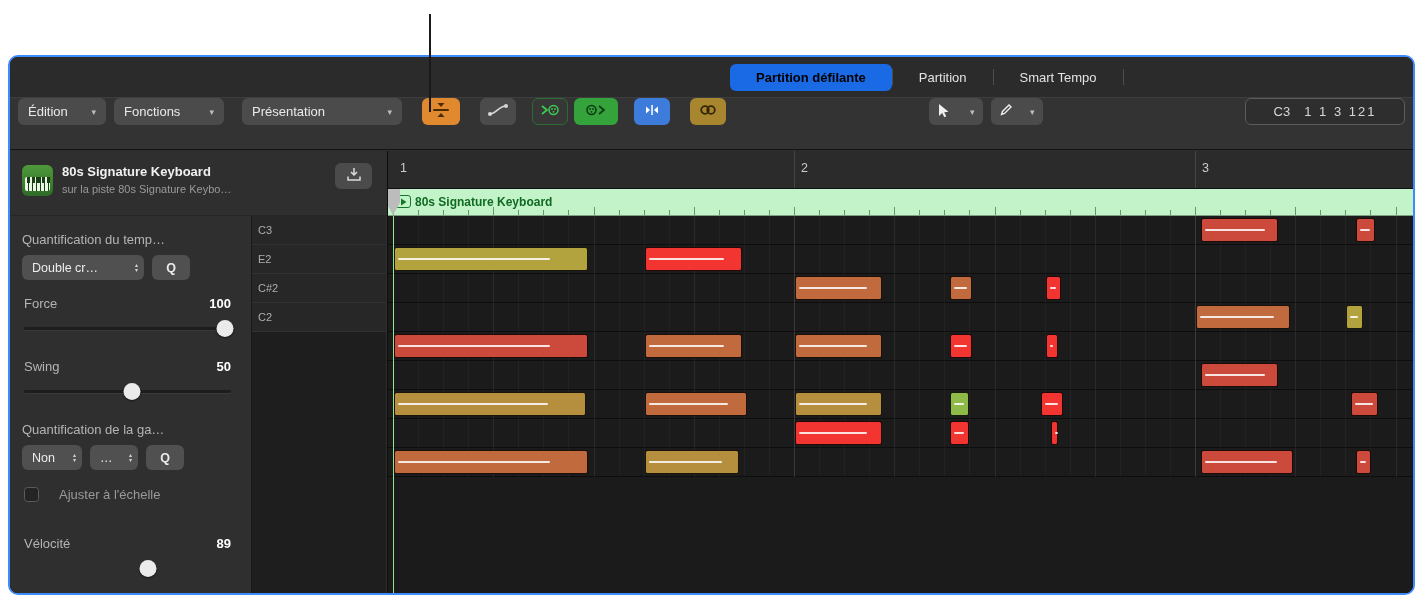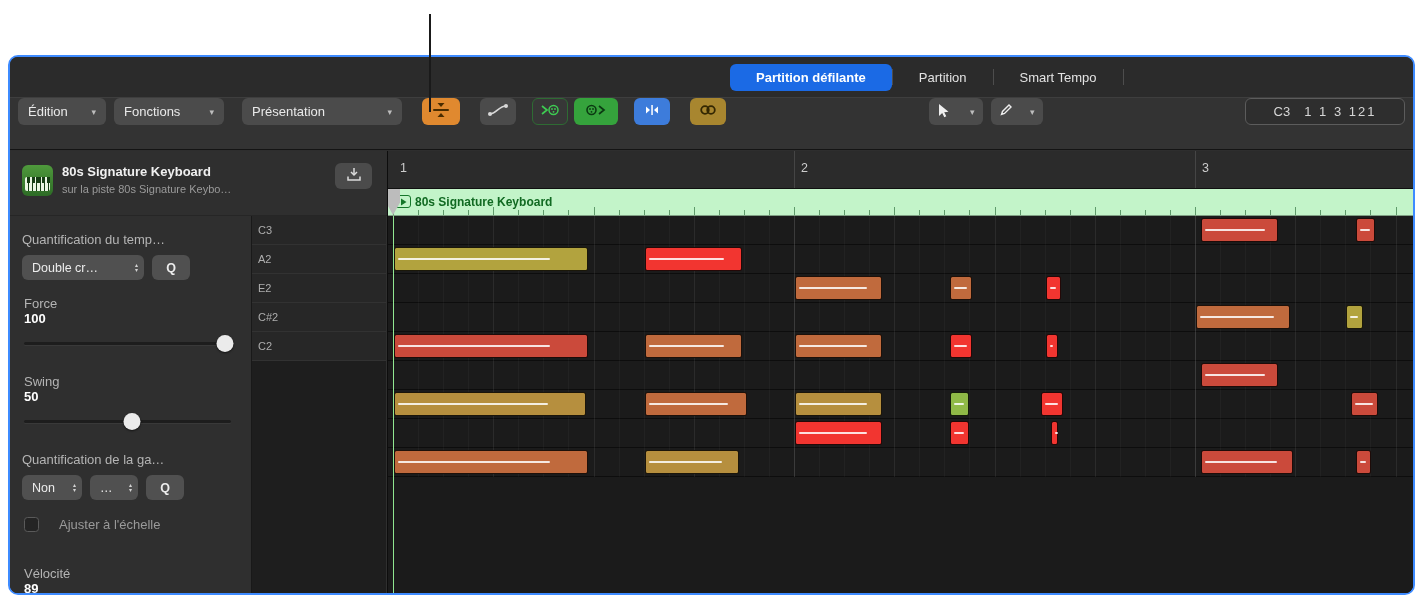--- a/index.html
+++ b/index.html
@@ -12,21 +12,21 @@
 
   
   .window { position:absolute; left:8px; top:55px; width:1407px; height:540px;
             background:#2e2e2e; border:2px solid #3e8bff; border-radius:10px; overflow:hidden; }
 
   
   .tabsbar { position:relative; height:40px; background:#2b2b2b; }
   .tabgroup { position:absolute; left:720px; top:6px; height:28px; display:flex; align-items:center; }
   .tab { height:27px; padding:0 26px; display:flex; align-items:center; background:transparent; border:none;
          color:#e3e3e3; font-size:13px; font-family:inherit; border-radius:6px; cursor:default; white-space:nowrap; }
-  .tab.active { background:#1b6ae5; color:#ffffff; font-weight:bold; }
+  .tab.active { background:#1b6ae5; color:#000000; font-weight:bold; }
   .tabsep { width:1px; height:16px; background:#4d4d4d; }
 
   
   .toolbar { position:relative; height:53px; background:#333333; border-top:1px solid #3e3e3e;
              border-bottom:1px solid #141414; display:flex; align-items:flex-start; padding:0 8px; }
   .tbtn { height:27px; display:inline-flex; align-items:center; justify-content:space-between; gap:8px;
           background:#4b4b4b; border:none; border-radius:6px; color:#e9e9e9; font-size:13px;
           font-family:inherit; padding:0 10px; cursor:default; flex:none; }
   .caret { font-size:9px; color:#bdbdbd; }
   .icbtn { height:27px; width:38px; display:inline-flex; align-items:center; justify-content:center;
@@ -60,21 +60,21 @@
   .panelbody { flex:1; display:flex; overflow:hidden; }
   .inspector { width:242px; flex:none; background:#2f2f2f; border-right:1px solid #191919;
                padding:0 0 0 12px; overflow:hidden; position:relative; }
   .seclabel { margin:16px 16px 8px 0; color:#b4b4b4; font-size:13px; white-space:nowrap; }
   .ctrlrow { display:flex; gap:8px; align-items:center; }
   .popup { height:25px; background:#505050; border:none; border-radius:6px; display:inline-flex; align-items:center;
            justify-content:space-between; gap:6px; padding:0 6px 0 10px; color:#ececec; font-size:12.5px; font-family:inherit; }
   .ud { display:inline-flex; flex-direction:column; line-height:5px; font-size:6px; color:#d2d2d2; }
   .qbtn { width:38px; height:25px; background:#505050; border:none; border-radius:6px; color:#ececec;
           font-size:12.5px; font-weight:bold; display:flex; align-items:center; justify-content:center; font-family:inherit; }
-  .paramrow { display:flex; justify-content:space-between; margin:16px 20px 0 2px; font-size:13px;flex-direction:column; }
+  .paramrow { display:flex; justify-content:space-between; margin:16px 20px 0 2px; font-size:13px; }
   .paramrow .plabel { color:#b4b4b4; }
   .paramrow .pvalue { color:#ffffff; font-weight:bold; }
   .slider { position:relative; height:17px; margin:9px 20px 0 2px; }
   .slider .strack { position:absolute; left:0; right:0; top:7px; height:3px; background:#1d1d1d; border-radius:2px;
                     box-shadow:0 1px 0 rgba(255,255,255,0.05); }
   .slider .knob { position:absolute; top:0; width:17px; height:17px; border-radius:50%; background:#ebebeb;
                   box-shadow:0 1px 2px rgba(0,0,0,0.6); transform:translateX(-50%); }
   .checkrow { display:flex; align-items:center; gap:20px; margin:17px 0 0 2px; }
   .checkbox { width:15px; height:15px; background:#242424; border:1px solid #5a5a5a; border-radius:3.5px; flex:none; }
   .checklabel { color:#9a9a9a; font-size:13px; }
@@ -307,21 +307,20 @@
               <span class="pvalue">89</span>
             </div>
             <div class="slider">
 
               <div class="knob" style="left: 60%;"></div>
             </div>
           </div>
 
           <div class="lanecol" id="lane-col">
               <div class="lane-label">C3</div>
-              <div class="lane-label">A2</div>
               <div class="lane-label">E2</div>
               <div class="lane-label">C#2</div>
               <div class="lane-label">C2</div>
             </div>
         </div>
       </div>
 
       <div class="rollarea">
         <div class="ruler" id="ruler">
             <div class="barnum" style="left: 12px;">1</div>

